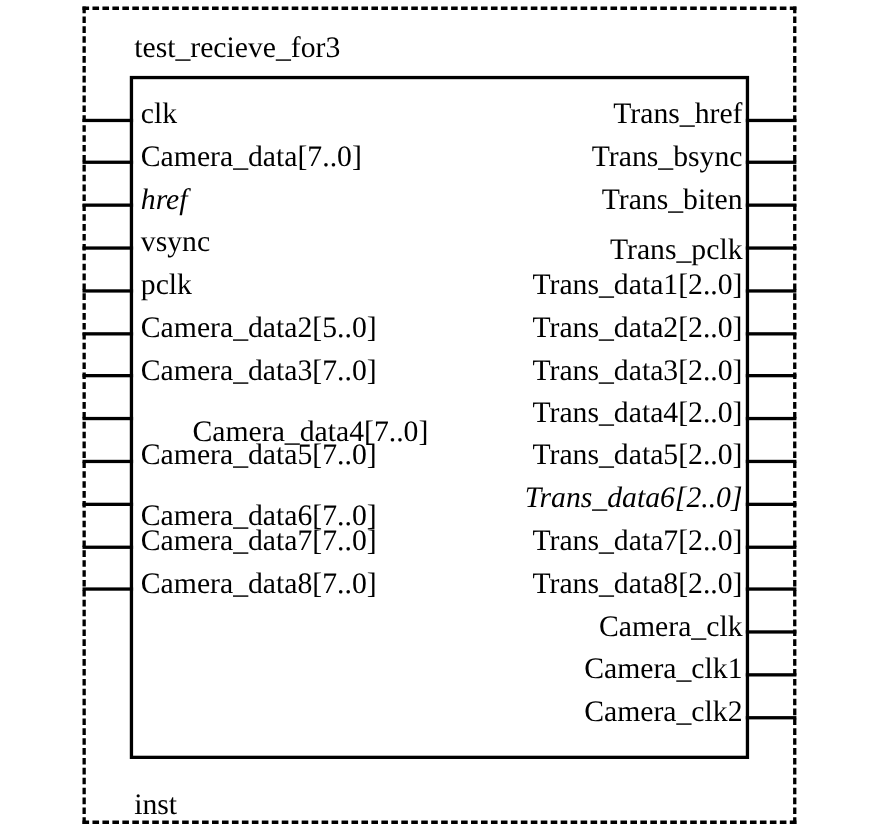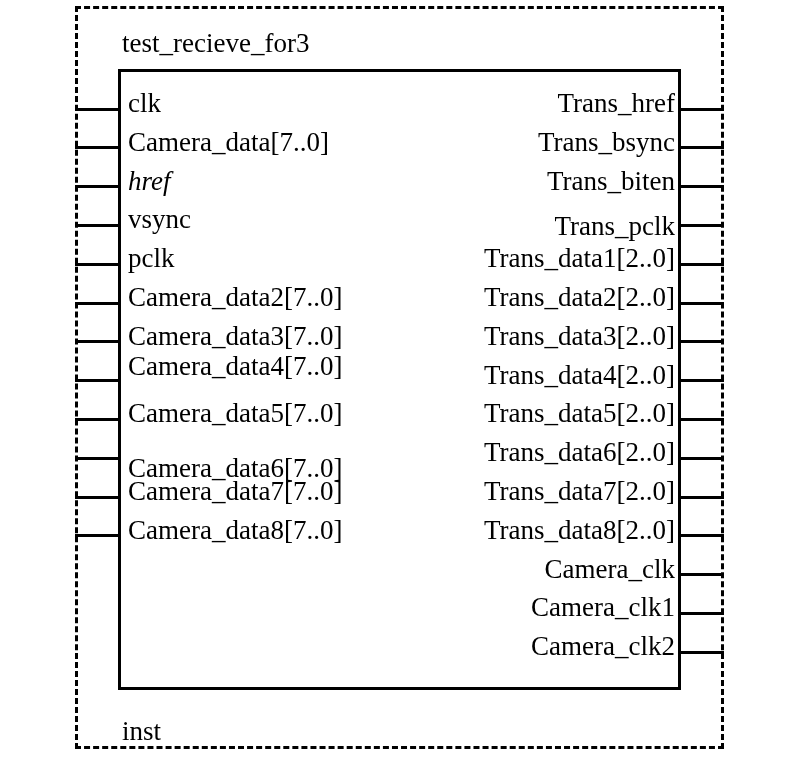--- a/index.html
+++ b/index.html
@@ -103,25 +103,25 @@
       <div class="pin-label in" style="top: 88px;">clk</div>
       <div class="pin-wire left" style="top: 146.3px;"></div>
       <div class="pin-label in" style="top: 126.8px;">Camera_data[7..0]</div>
       <div class="pin-wire left" style="top: 185.1px;"></div>
       <div class="pin-label in" style="top: 165.6px; font-style: italic;">href</div>
       <div class="pin-wire left" style="top: 223.9px;"></div>
       <div class="pin-label in" style="top: 204.4px;">vsync</div>
       <div class="pin-wire left" style="top: 262.7px;"></div>
       <div class="pin-label in" style="top: 243.2px;">pclk</div>
       <div class="pin-wire left" style="top: 301.5px;"></div>
-      <div class="pin-label in" style="top: 282px;">Camera_data2[7..0]</div>
+      <div class="pin-label in" style="top: 282px;">Camera_data2[5..0]</div>
       <div class="pin-wire left" style="top: 340.3px;"></div>
       <div class="pin-label in" style="top: 320.8px;">Camera_data3[7..0]</div>
       <div class="pin-wire left" style="top: 379.1px;"></div>
-      <div class="pin-label in" style="top: 351px;">Camera_data4[7..0]</div>
+      <div class="pin-label in" style="top: 377px; margin-left: 47px;">Camera_data4[7..0]</div>
       <div class="pin-wire left" style="top: 417.9px;"></div>
       <div class="pin-label in" style="top: 398.4px;">Camera_data5[7..0]</div>
       <div class="pin-wire left" style="top: 456.7px;"></div>
       <div class="pin-label in" style="top: 437.2px; margin-top: 16px;">Camera_data6[7..0]</div>
       <div class="pin-wire left" style="top: 495.5px;"></div>
       <div class="pin-label in" style="top: 476px;">Camera_data7[7..0]</div>
       <div class="pin-wire left" style="top: 534.3px;"></div>
       <div class="pin-label in" style="top: 514.8px;">Camera_data8[7..0]</div>
       <div class="pin-wire right" style="top: 107.5px;"></div>
       <div class="pin-label out" style="top: 88px;">Trans_href</div>
@@ -135,21 +135,21 @@
       <div class="pin-label out" style="top: 243.2px;">Trans_data1[2..0]</div>
       <div class="pin-wire right" style="top: 301.5px;"></div>
       <div class="pin-label out" style="top: 282px;">Trans_data2[2..0]</div>
       <div class="pin-wire right" style="top: 340.3px;"></div>
       <div class="pin-label out" style="top: 320.8px;">Trans_data3[2..0]</div>
       <div class="pin-wire right" style="top: 379.1px;"></div>
       <div class="pin-label out" style="top: 359.6px;">Trans_data4[2..0]</div>
       <div class="pin-wire right" style="top: 417.9px;"></div>
       <div class="pin-label out" style="top: 398.4px;">Trans_data5[2..0]</div>
       <div class="pin-wire right" style="top: 456.7px;"></div>
-      <div class="pin-label out" style="top: 437.2px;">Trans_data6[2..0]</div>
+      <div class="pin-label out" style="top: 437.2px; font-style: italic;">Trans_data6[2..0]</div>
       <div class="pin-wire right" style="top: 495.5px;"></div>
       <div class="pin-label out" style="top: 476px;">Trans_data7[2..0]</div>
       <div class="pin-wire right" style="top: 534.3px;"></div>
       <div class="pin-label out" style="top: 514.8px;">Trans_data8[2..0]</div>
       <div class="pin-wire right" style="top: 573.1px;"></div>
       <div class="pin-label out" style="top: 553.6px;">Camera_clk</div>
       <div class="pin-wire right" style="top: 611.9px;"></div>
       <div class="pin-label out" style="top: 592.4px;">Camera_clk1</div>
       <div class="pin-wire right" style="top: 650.7px;"></div>
       <div class="pin-label out" style="top: 631.2px; text-align: center;">Camera_clk2</div>

